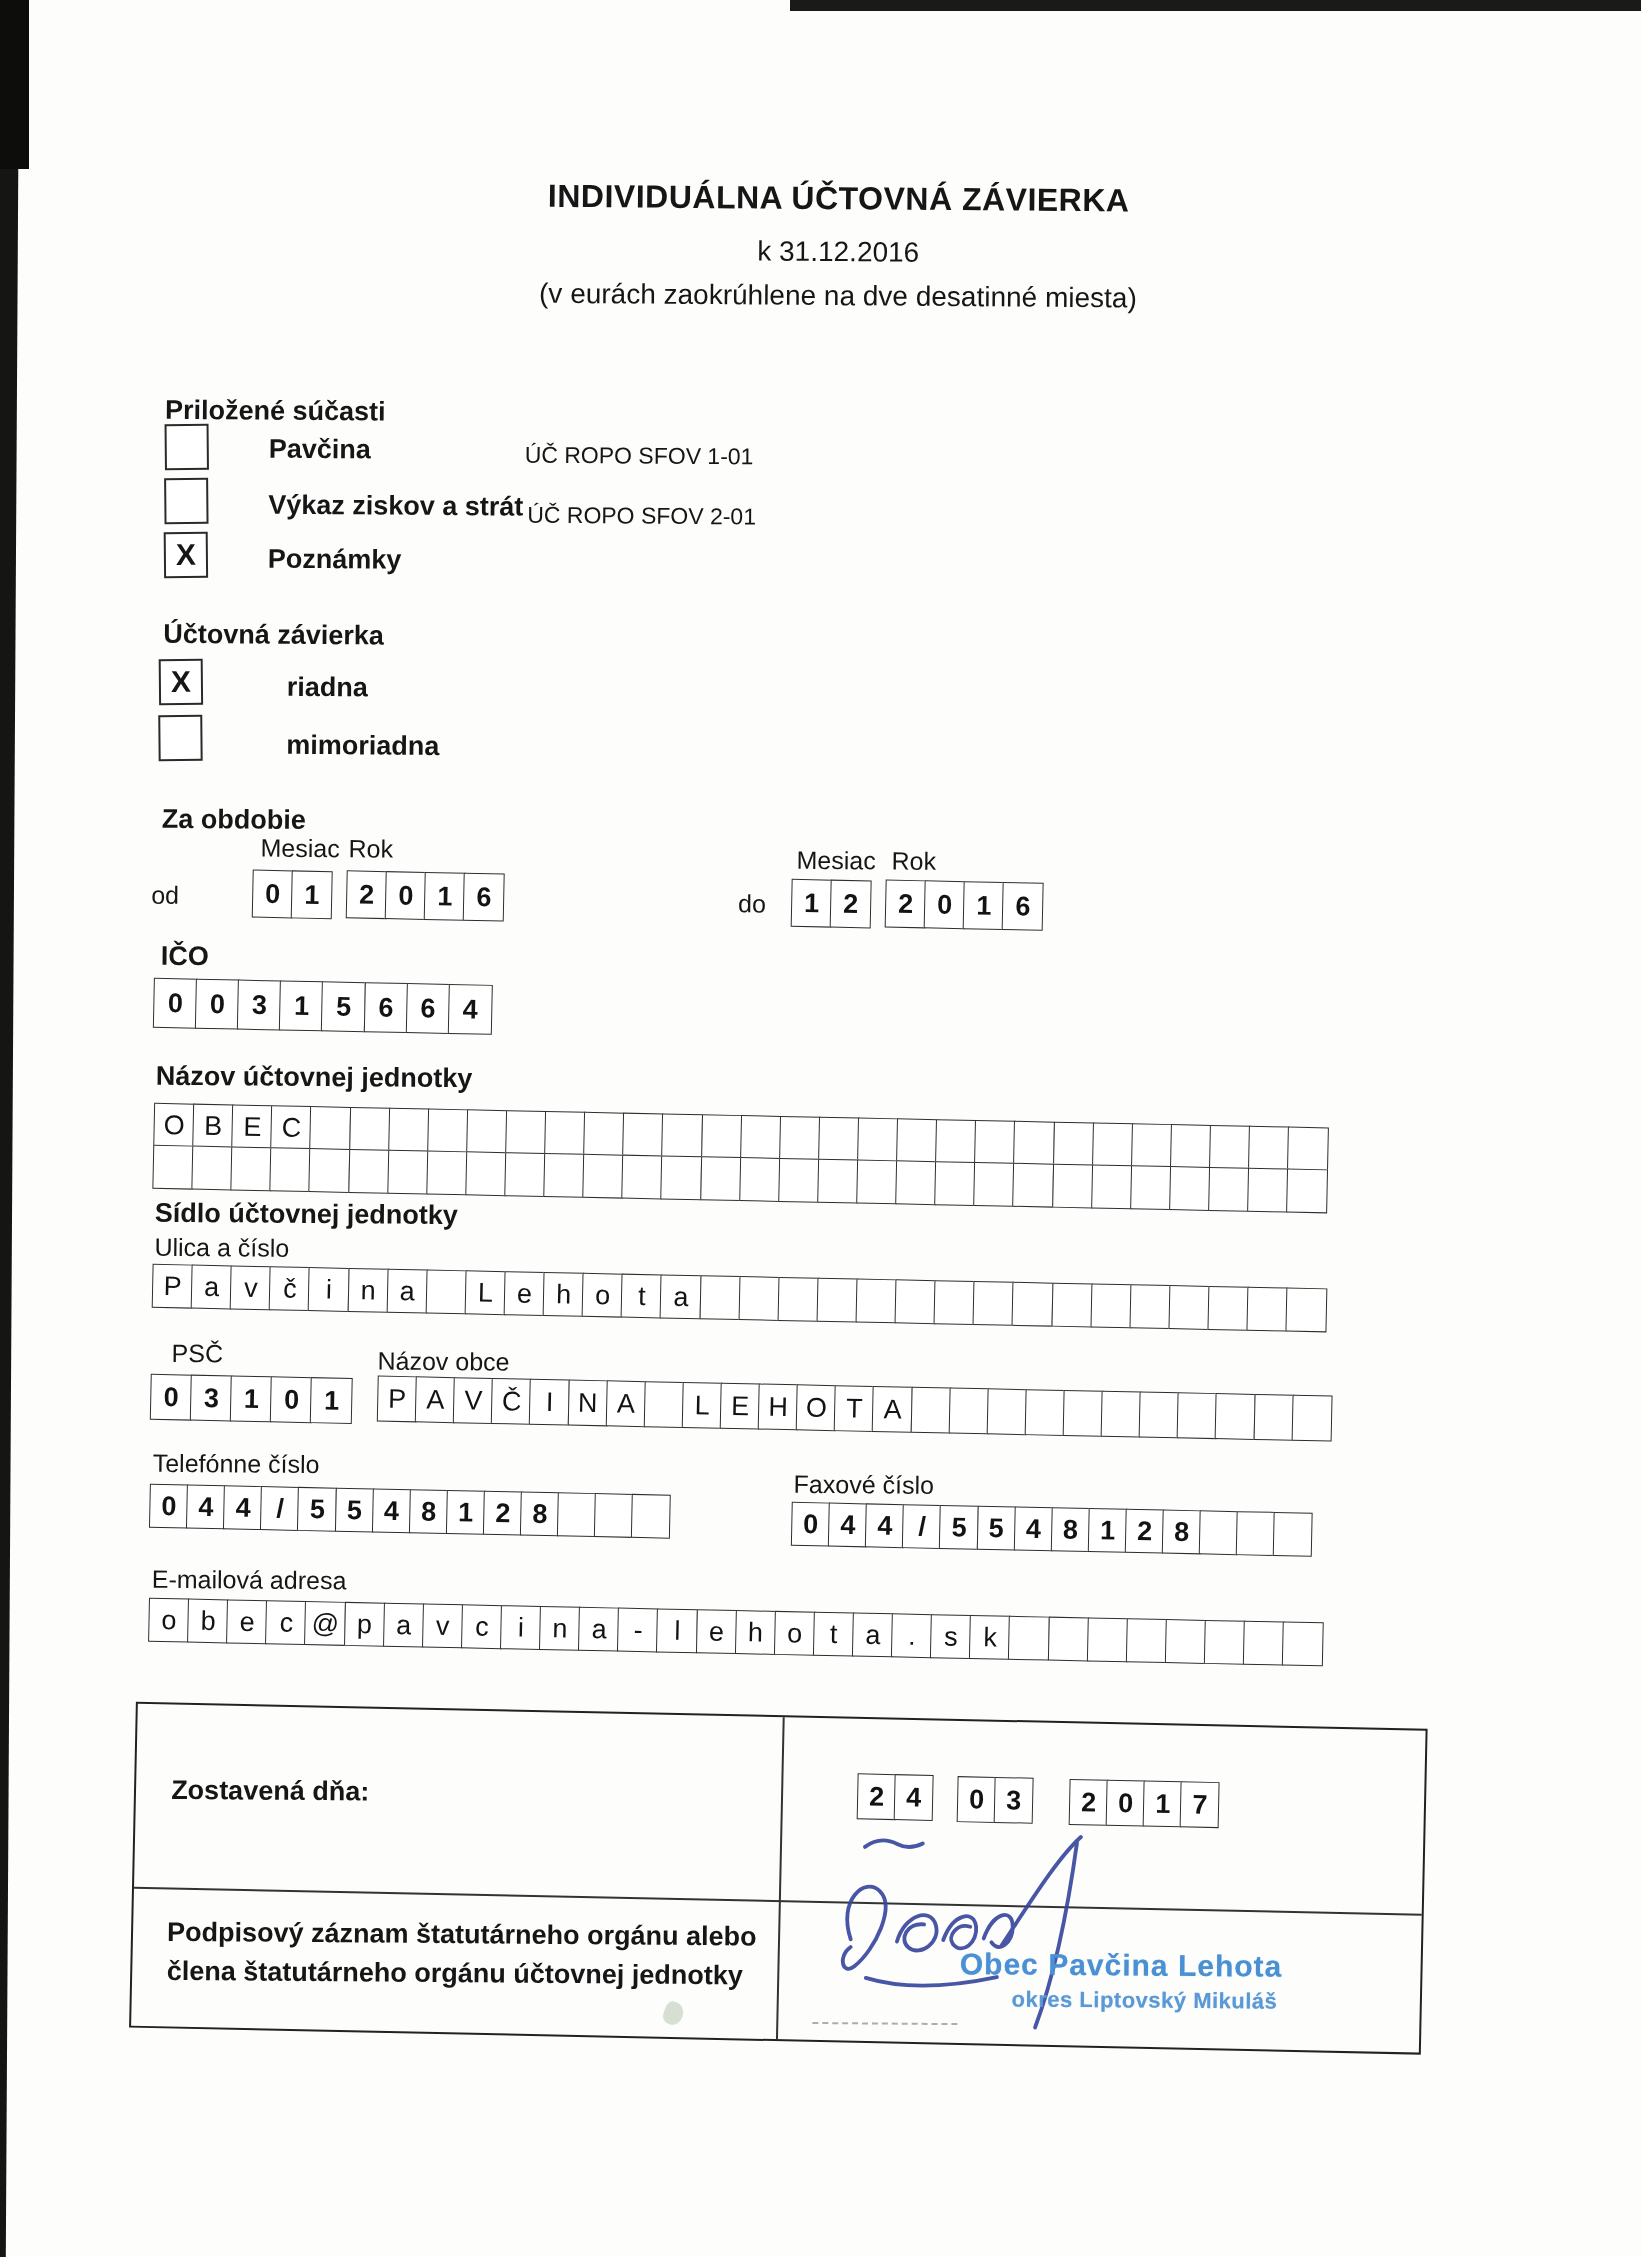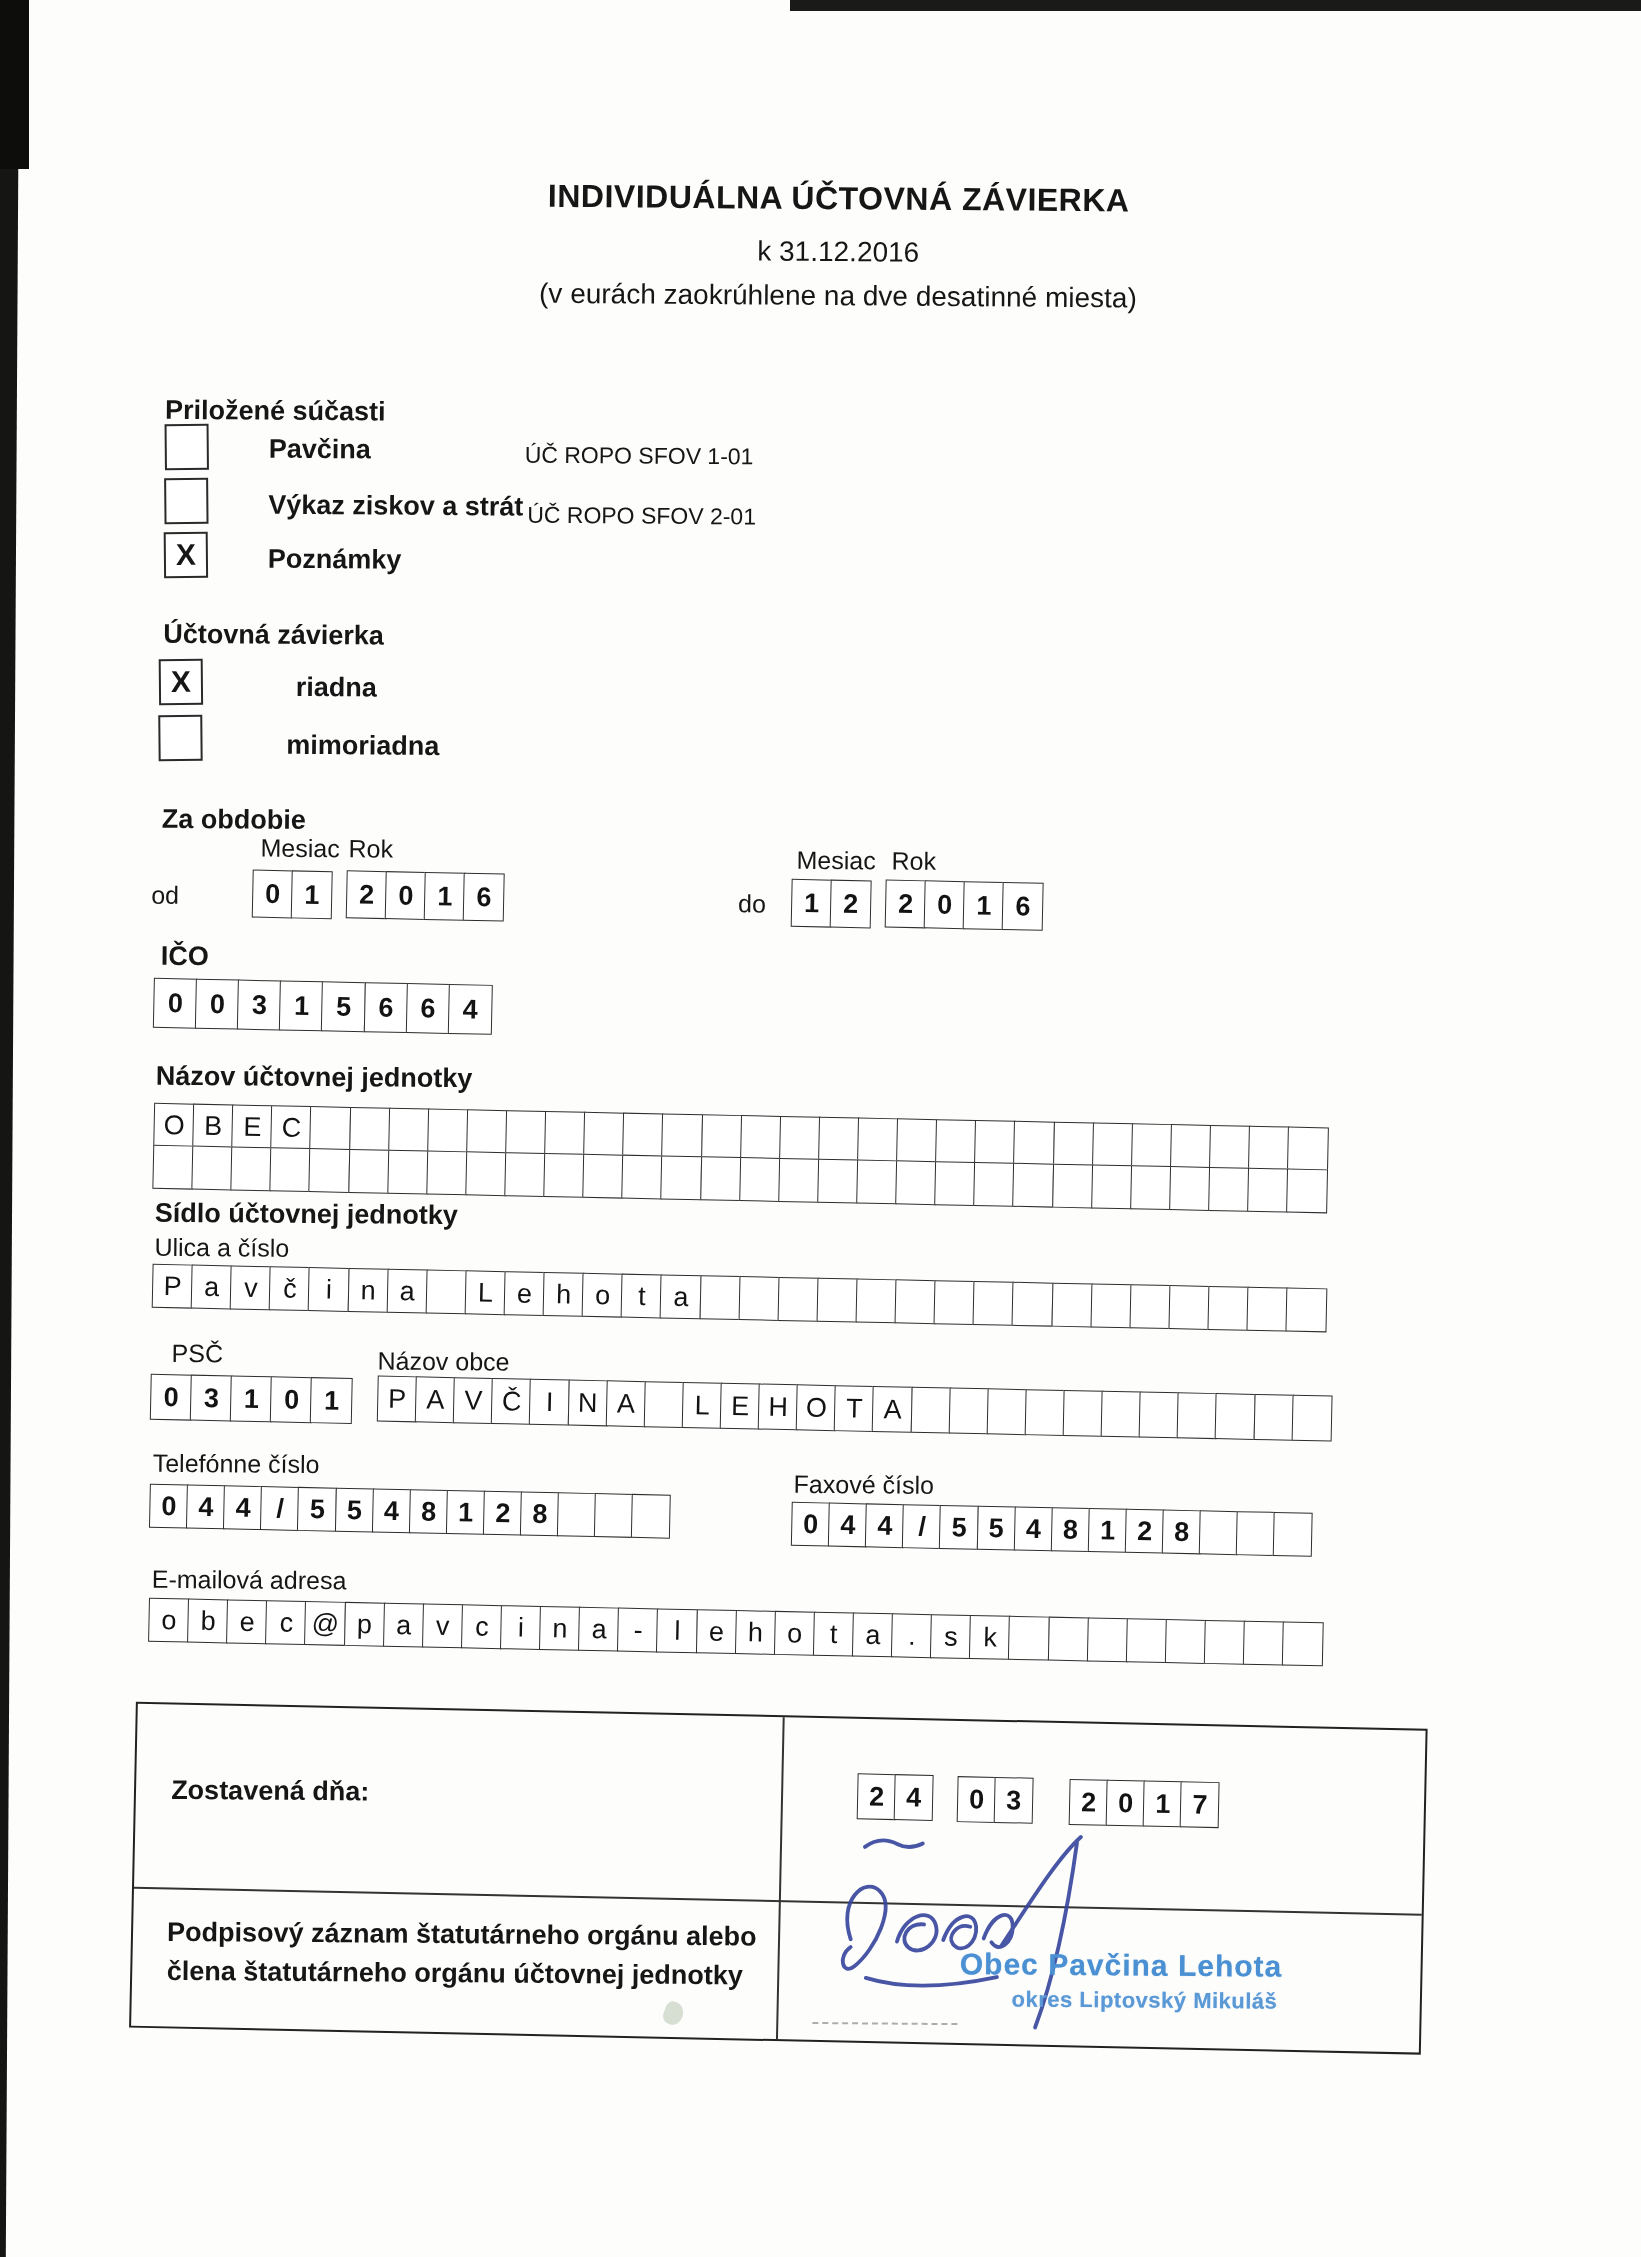--- a/index.html
+++ b/index.html
@@ -79,21 +79,21 @@
     <div class="abs checkbox" style="left:166px;top:483px;"></div>
     <div class="abs sec" style="left:270px;top:494px;">Výkaz ziskov a strát</div>
     <div class="abs code" style="left:529px;top:504px;">ÚČ ROPO SFOV 2-01</div>
 
     <div class="abs checkbox" style="left:166px;top:537px;">X</div>
     <div class="abs sec" style="left:270px;top:548px;">Poznámky</div>
 
     <div class="abs sec" style="left:166px;top:624px;">Účtovná závierka</div>
 
     <div class="abs checkbox" style="left:162px;top:664px;">X</div>
-    <div class="abs sec" style="left:290px;top:676px;margin-left:9px;">riadna</div>
+    <div class="abs sec" style="left:290px;top:676px;">riadna</div>
 
     <div class="abs checkbox" style="left:162px;top:720px;"></div>
     <div class="abs sec" style="left:290px;top:734px;">mimoriadna</div>
 
     <div class="abs sec" style="left:166px;top:809px;">Za obdobie</div>
 
     <div class="abs lbl" style="left:265px;top:838px;">Mesiac</div>
     <div class="abs lbl" style="left:353px;top:838px;">Rok</div>
     <div class="abs lbl" style="left:156px;top:886px;">od</div>
     <div class="abs comb digits tilt" style="left:257px;top:874px;--w:41px;--h:48px;">

